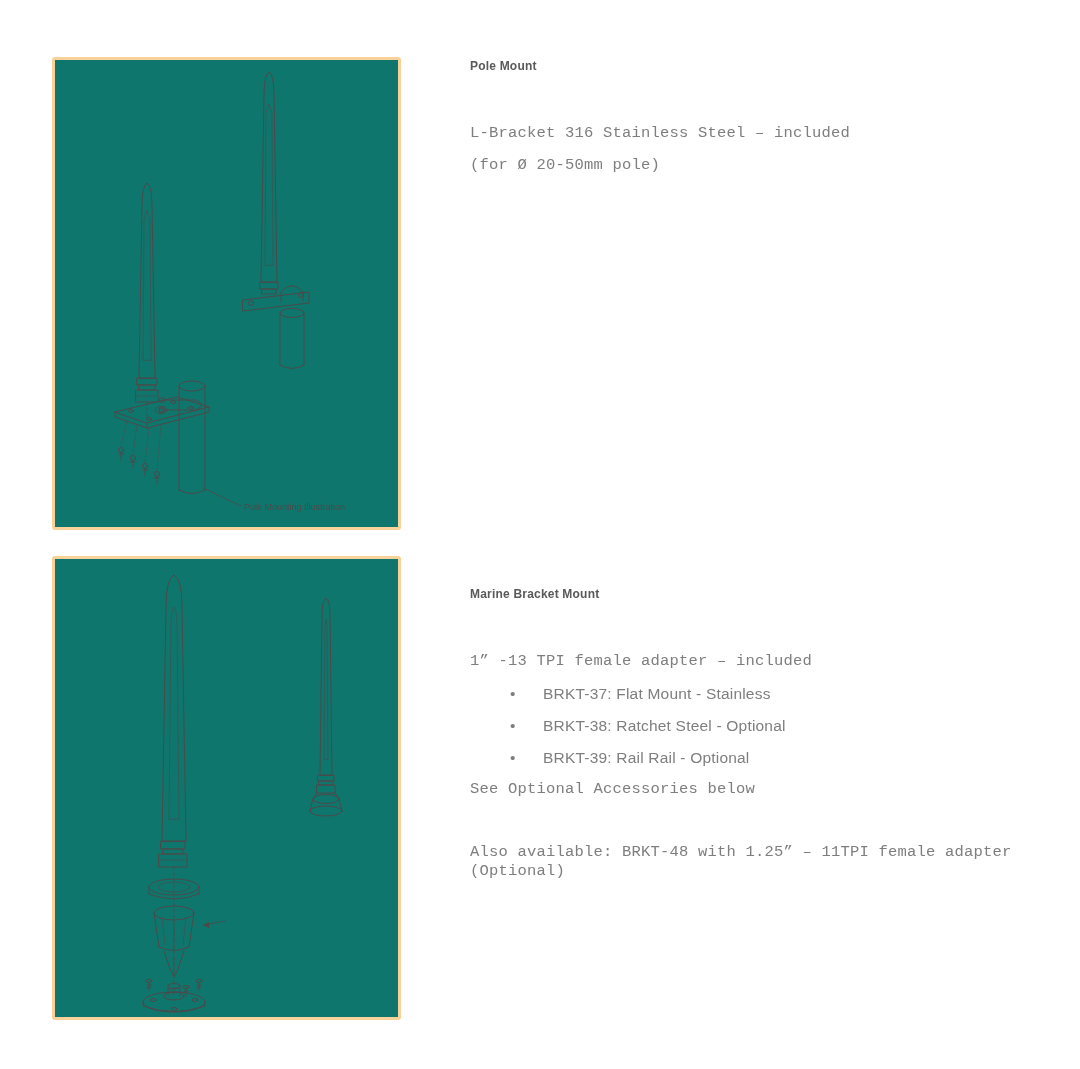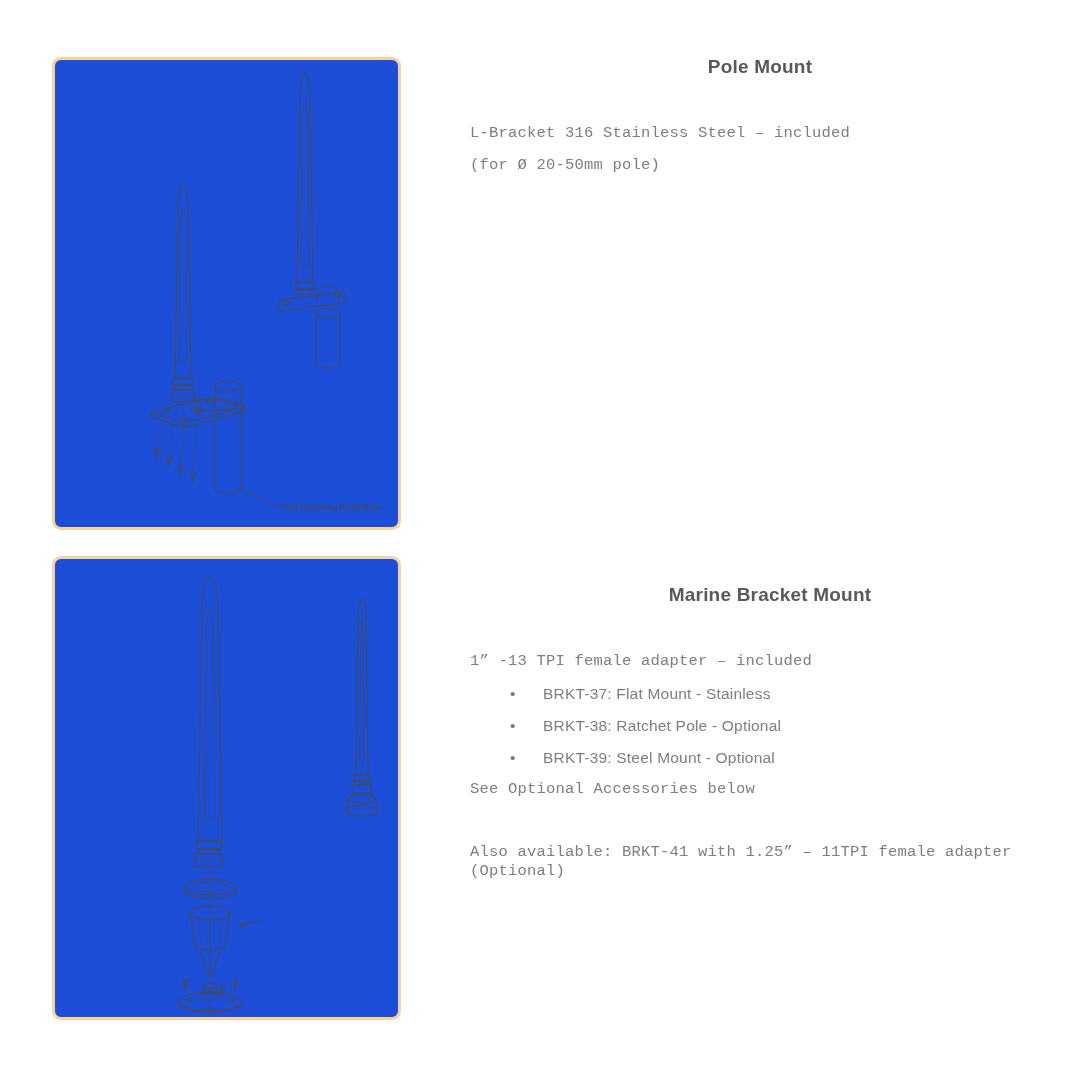--- a/index.html
+++ b/index.html
@@ -2,29 +2,29 @@
 <html><head>
 <meta charset="utf-8">
 <style>
   html,body { margin:0; padding:0; background:#ffffff; }
   .page {
     position:relative; width:1080px; height:1069px; background:#ffffff;
     font-family:"Liberation Sans", sans-serif; overflow:hidden;
   }
   .figure-box {
     position:absolute; box-sizing:border-box;
-    border:3px solid #f9d19b; border-radius:9px; background:#1d4ed8;padding-left:36px;
+    border:3px solid #f9d19b; border-radius:3px; background:#0f766e;
   }
   .box1 { left:52px; top:57px;  width:349px; height:473px; }
   .box2 { left:52px; top:556px; width:349px; height:464px; }
   .figure-box svg { display:block; }
   .textcol { position:absolute; left:470px; color:#7e7e7e; font-size:15.5px; letter-spacing:0.2px; }
   .col1 { top:57px;  width:580px; }
   .col2 { top:585px; width:600px; }
-  .heading { font-weight:bold; color:#595959; font-size:19px; line-height:19px; margin:0 0 48px 0;text-align:center; }
+  .heading { font-weight:bold; color:#595959; font-size:12px; line-height:19px; margin:0 0 48px 0; }
   p.body { margin:0 0 13px 0; line-height:19px;font-family:Liberation Mono, monospace; }
   ul.bullets { list-style:none; margin:0; padding:0 0 0 40px; }
   ul.bullets li { display:flex; margin:0 0 13px 0; line-height:19px; }
   .bullet-char { flex:0 0 33px; width:33px; }
   .gap-after { margin-bottom:44px !important; }
 </style>
 </head>
 <body>
 
 <div class="page">
@@ -159,24 +159,24 @@
   <div class="textcol col2">
     <div class="heading">Marine Bracket Mount</div>
     <p class="body">1” -13 TPI female adapter – included</p>
     <ul class="bullets">
       <li>
         <span class="bullet-char">•</span>
         <span>BRKT-37: Flat Mount - Stainless</span>
       </li>
       <li>
         <span class="bullet-char">•</span>
-        <span>BRKT-38: Ratchet Pole - Optional</span>
+        <span>BRKT-38: Ratchet Steel - Optional</span>
       </li>
       <li>
         <span class="bullet-char">•</span>
-        <span>BRKT-39: Steel Mount - Optional</span>
+        <span>BRKT-39: Rail Rail - Optional</span>
       </li>
     </ul>
     <p class="body gap-after">See Optional Accessories below</p>
-    <p class="body">Also available: BRKT-41 with 1.25” – 11TPI female adapter (Optional)</p>
+    <p class="body">Also available: BRKT-48 with 1.25” – 11TPI female adapter (Optional)</p>
   </div>
 
 </div>
 
 </body></html>

